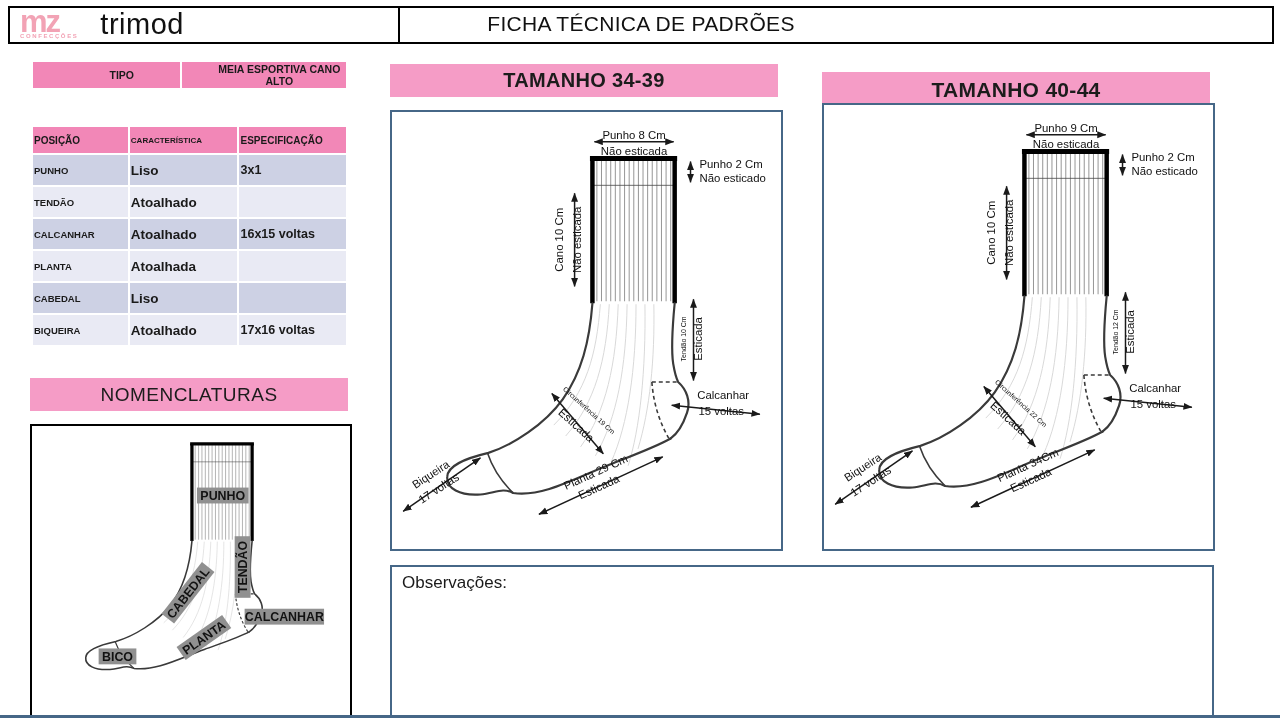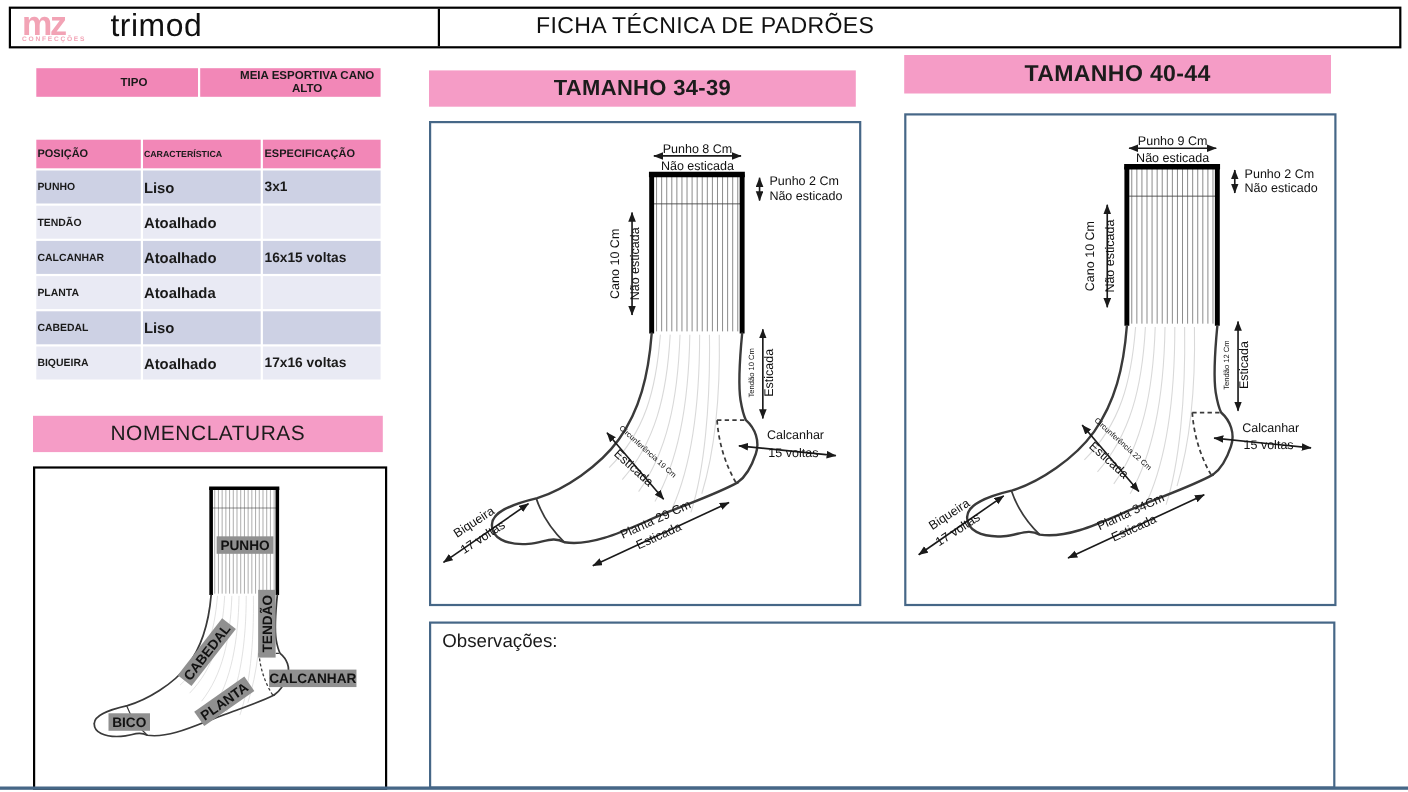--- a/index.html
+++ b/index.html
@@ -39,21 +39,21 @@
   .cell-pos{font-weight:700;font-size:9.5px;}
   .cell-car{font-weight:700;font-size:13.5px;}
   .cell-esp{font-weight:700;font-size:12.5px;}
 
   
   .banner{background:var(--pink-banner);display:flex;align-items:center;justify-content:center;color:#1c1c1c;}
   .nomen-banner{left:30px;top:378px;width:318px;height:33px;font-size:19px;font-weight:500;letter-spacing:0.5px;}
   .nomen-box{left:30px;top:424px;width:318px;height:290px;border:2px solid #000;background:#fff;}
   .size-banner{font-size:20px;font-weight:600;letter-spacing:0.3px;}
   .banner-a{left:390px;top:64px;width:388px;height:33px;}
-  .banner-b{left:822px;top:50px;width:388px;height:35px;font-size:21px;}
+  .banner-b{left:822px;top:72px;width:388px;height:35px;font-size:21px;}
   .size-box{border:2px solid var(--slate);background:#fff;}
   .box-a{left:390px;top:110px;width:389px;height:437px;}
   .box-b{left:822px;top:103px;width:389px;height:444px;}
   .obs-box{left:390px;top:565px;width:820px;height:148px;border:2px solid var(--slate);background:#fff;}
   .obs-label{margin:6px 0 0 10px;font-size:17px;color:#1a1a1a;}
   .bottom-line{left:0;top:715px;width:1280px;height:3px;background:var(--slate);}
 
   
   svg{display:block;}
   text{font-family:"Liberation Sans",sans-serif;fill:#111;}

